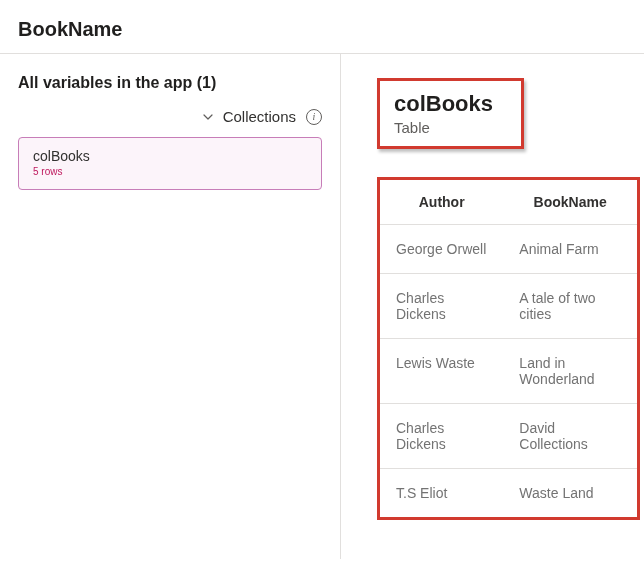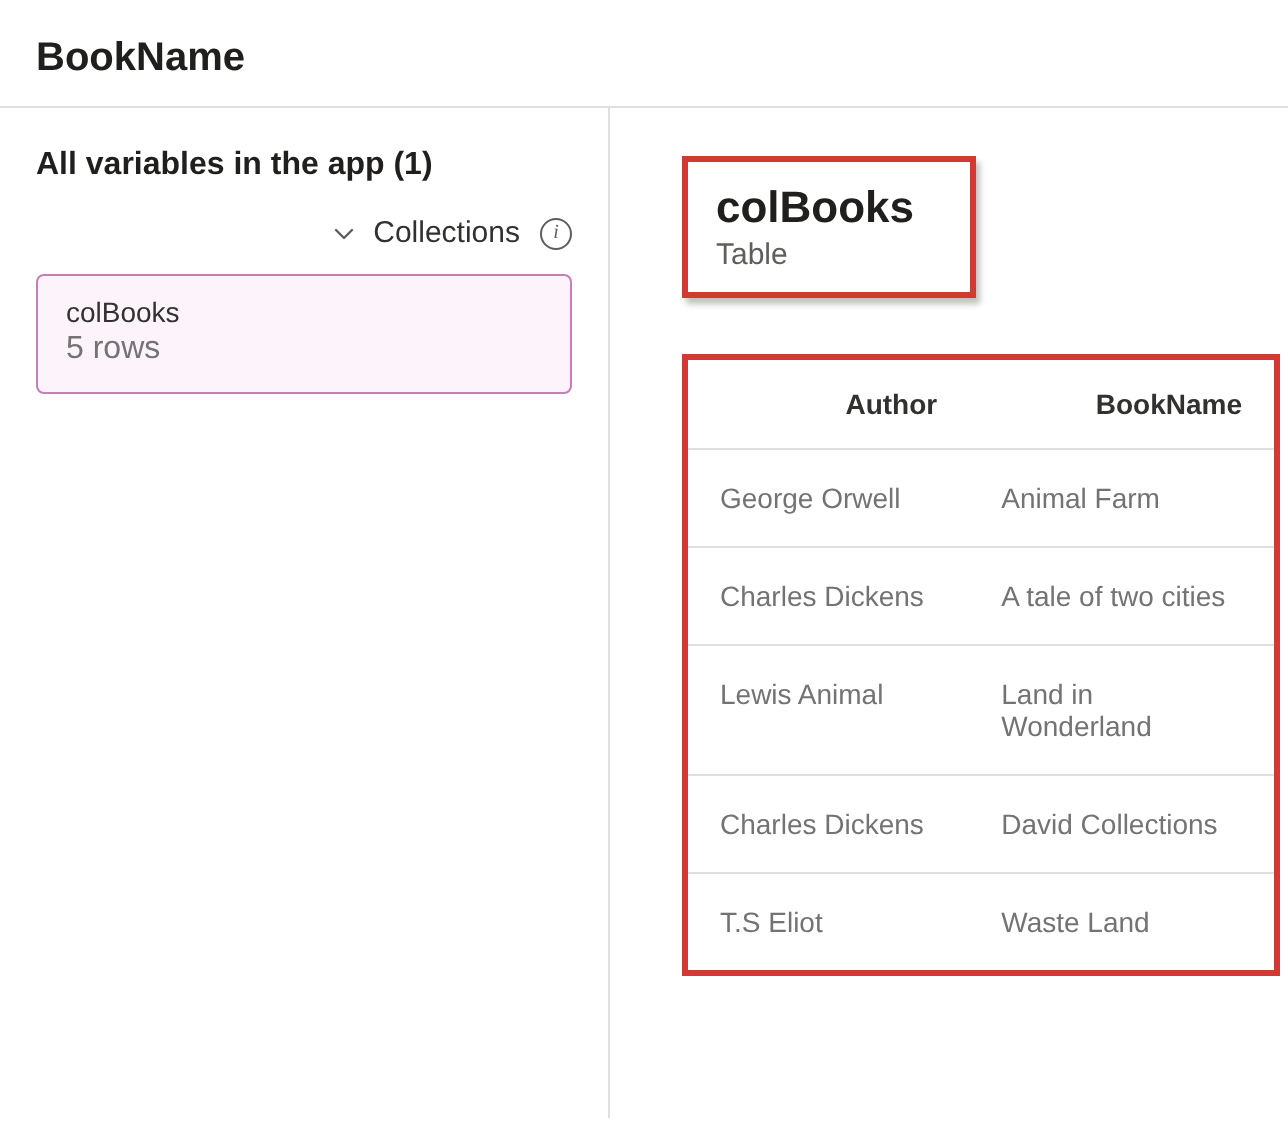--- a/index.html
+++ b/index.html
@@ -22,21 +22,21 @@
     .page-header h1 {
       font-size: 20px;
       font-weight: 600;
       color: #201f1e;
     }
     .main {
       display: flex;
       height: calc(100% - 60px);
     }
     .sidebar {
-      width: 305px;
+      width: 341px;
       border-right: 1px solid #e1dfdd;
       padding: 20px 18px 18px 18px;
     }
     .sidebar-title {
       font-size: 16px;
       font-weight: 600;
       margin-bottom: 16px;
       color: #201f1e;
     }
     .section-row {
@@ -80,22 +80,22 @@
       background: #fcf4fa;
       border-radius: 4px;
       padding: 10px 14px 12px 14px;
     }
     .collection-card-name {
       font-size: 14px;
       color: #323130;
       margin-bottom: 2px;
     }
     .collection-card-rows {
-      font-size: 16px;
-      color: #737373;
+      font-size: 10px;
+      color: #be185d;
     }
     .detail {
       flex: 1;
       padding: 24px 0 0 36px;
       position: relative;
     }
     .detail-header-box {
       border: 3px solid #d13a2f;
       padding: 10px 28px 10px 14px;
       display: inline-block;
@@ -115,21 +115,21 @@
     .table-box {
       border: 3px solid #d13a2f;
       padding: 0;
       margin-right: 4px;
     }
     table {
       width: 100%;
       border-collapse: collapse;
     }
     th {
-      text-align: right;
+      text-align: center;
       font-size: 14px;
       font-weight: 600;
       color: #323130;
       padding: 14px 16px;
       border-bottom: 1px solid #e1dfdd;
     }
     td {
       font-size: 14px;
       color: #737373;
       padding: 16px 16px;
@@ -191,21 +191,21 @@
         <tbody>
           <tr>
             <td>George Orwell</td>
             <td>Animal Farm</td>
           </tr>
           <tr>
             <td>Charles Dickens</td>
             <td>A tale of two cities</td>
           </tr>
           <tr>
-            <td>Lewis Animal</td>
+            <td>Lewis Waste</td>
             <td>Land in Wonderland</td>
           </tr>
           <tr>
             <td>Charles Dickens</td>
             <td>David Collections</td>
           </tr>
           <tr>
             <td>T.S Eliot</td>
             <td>Waste Land</td>
           </tr>

